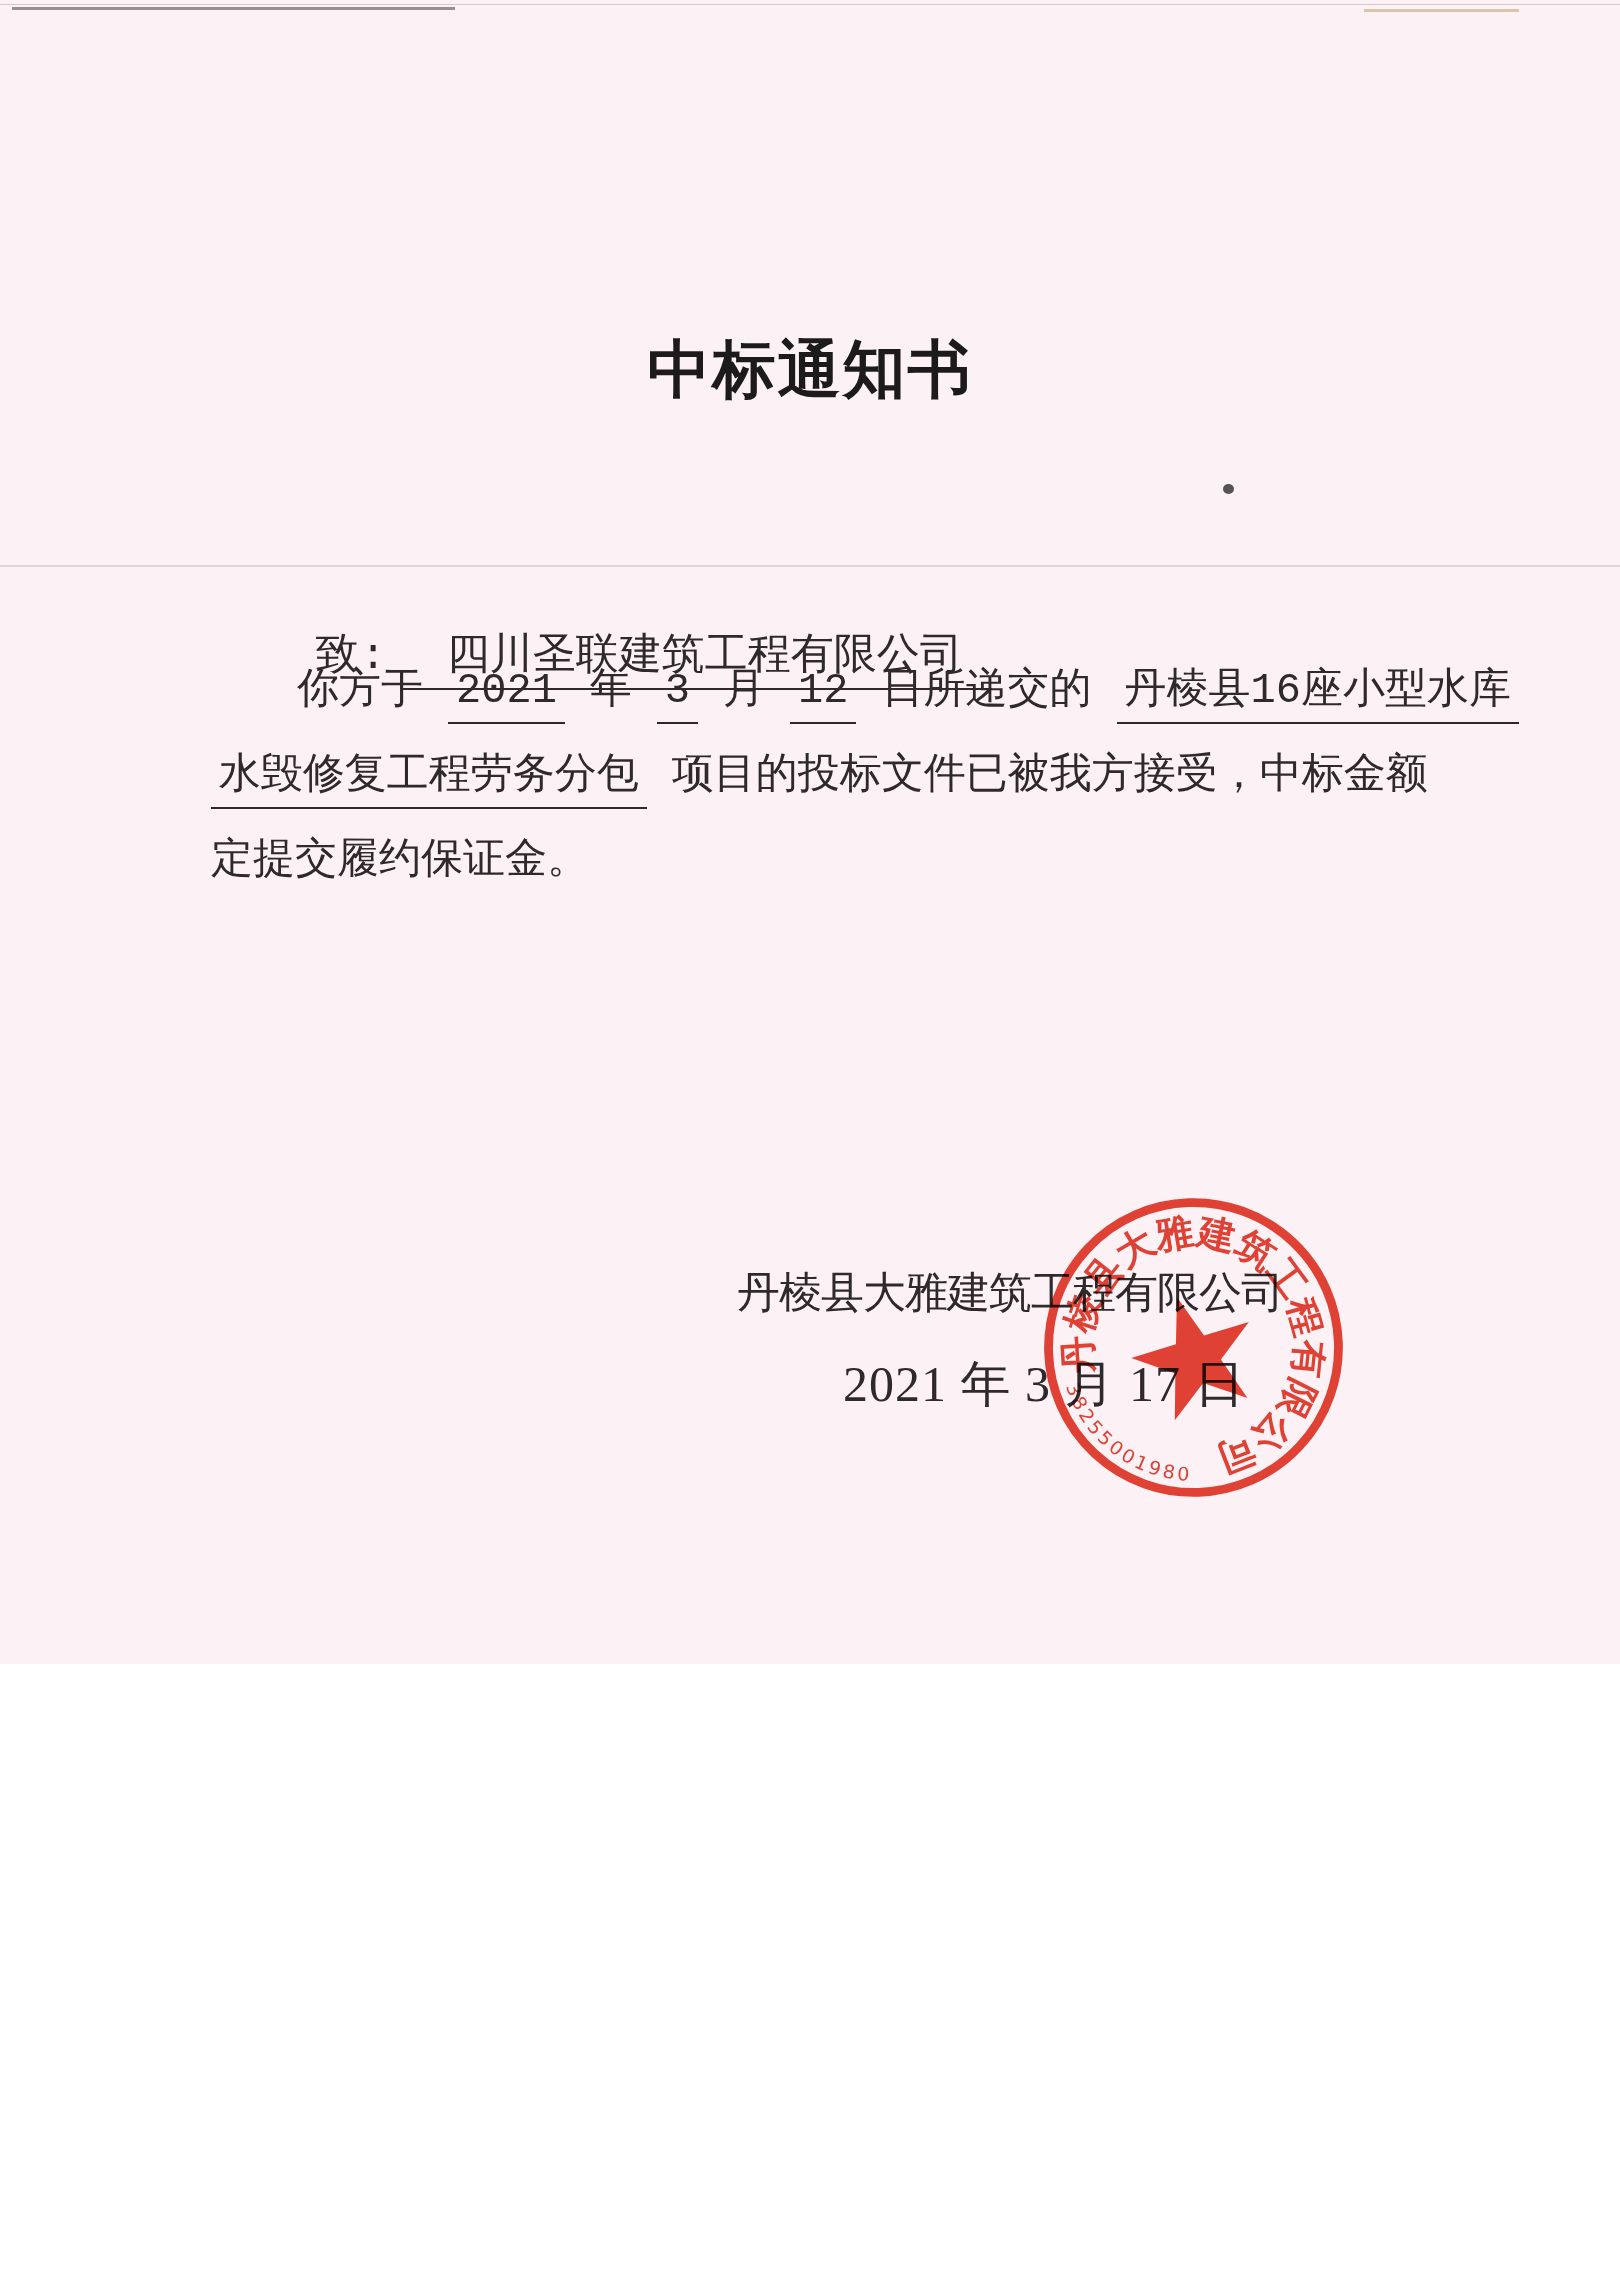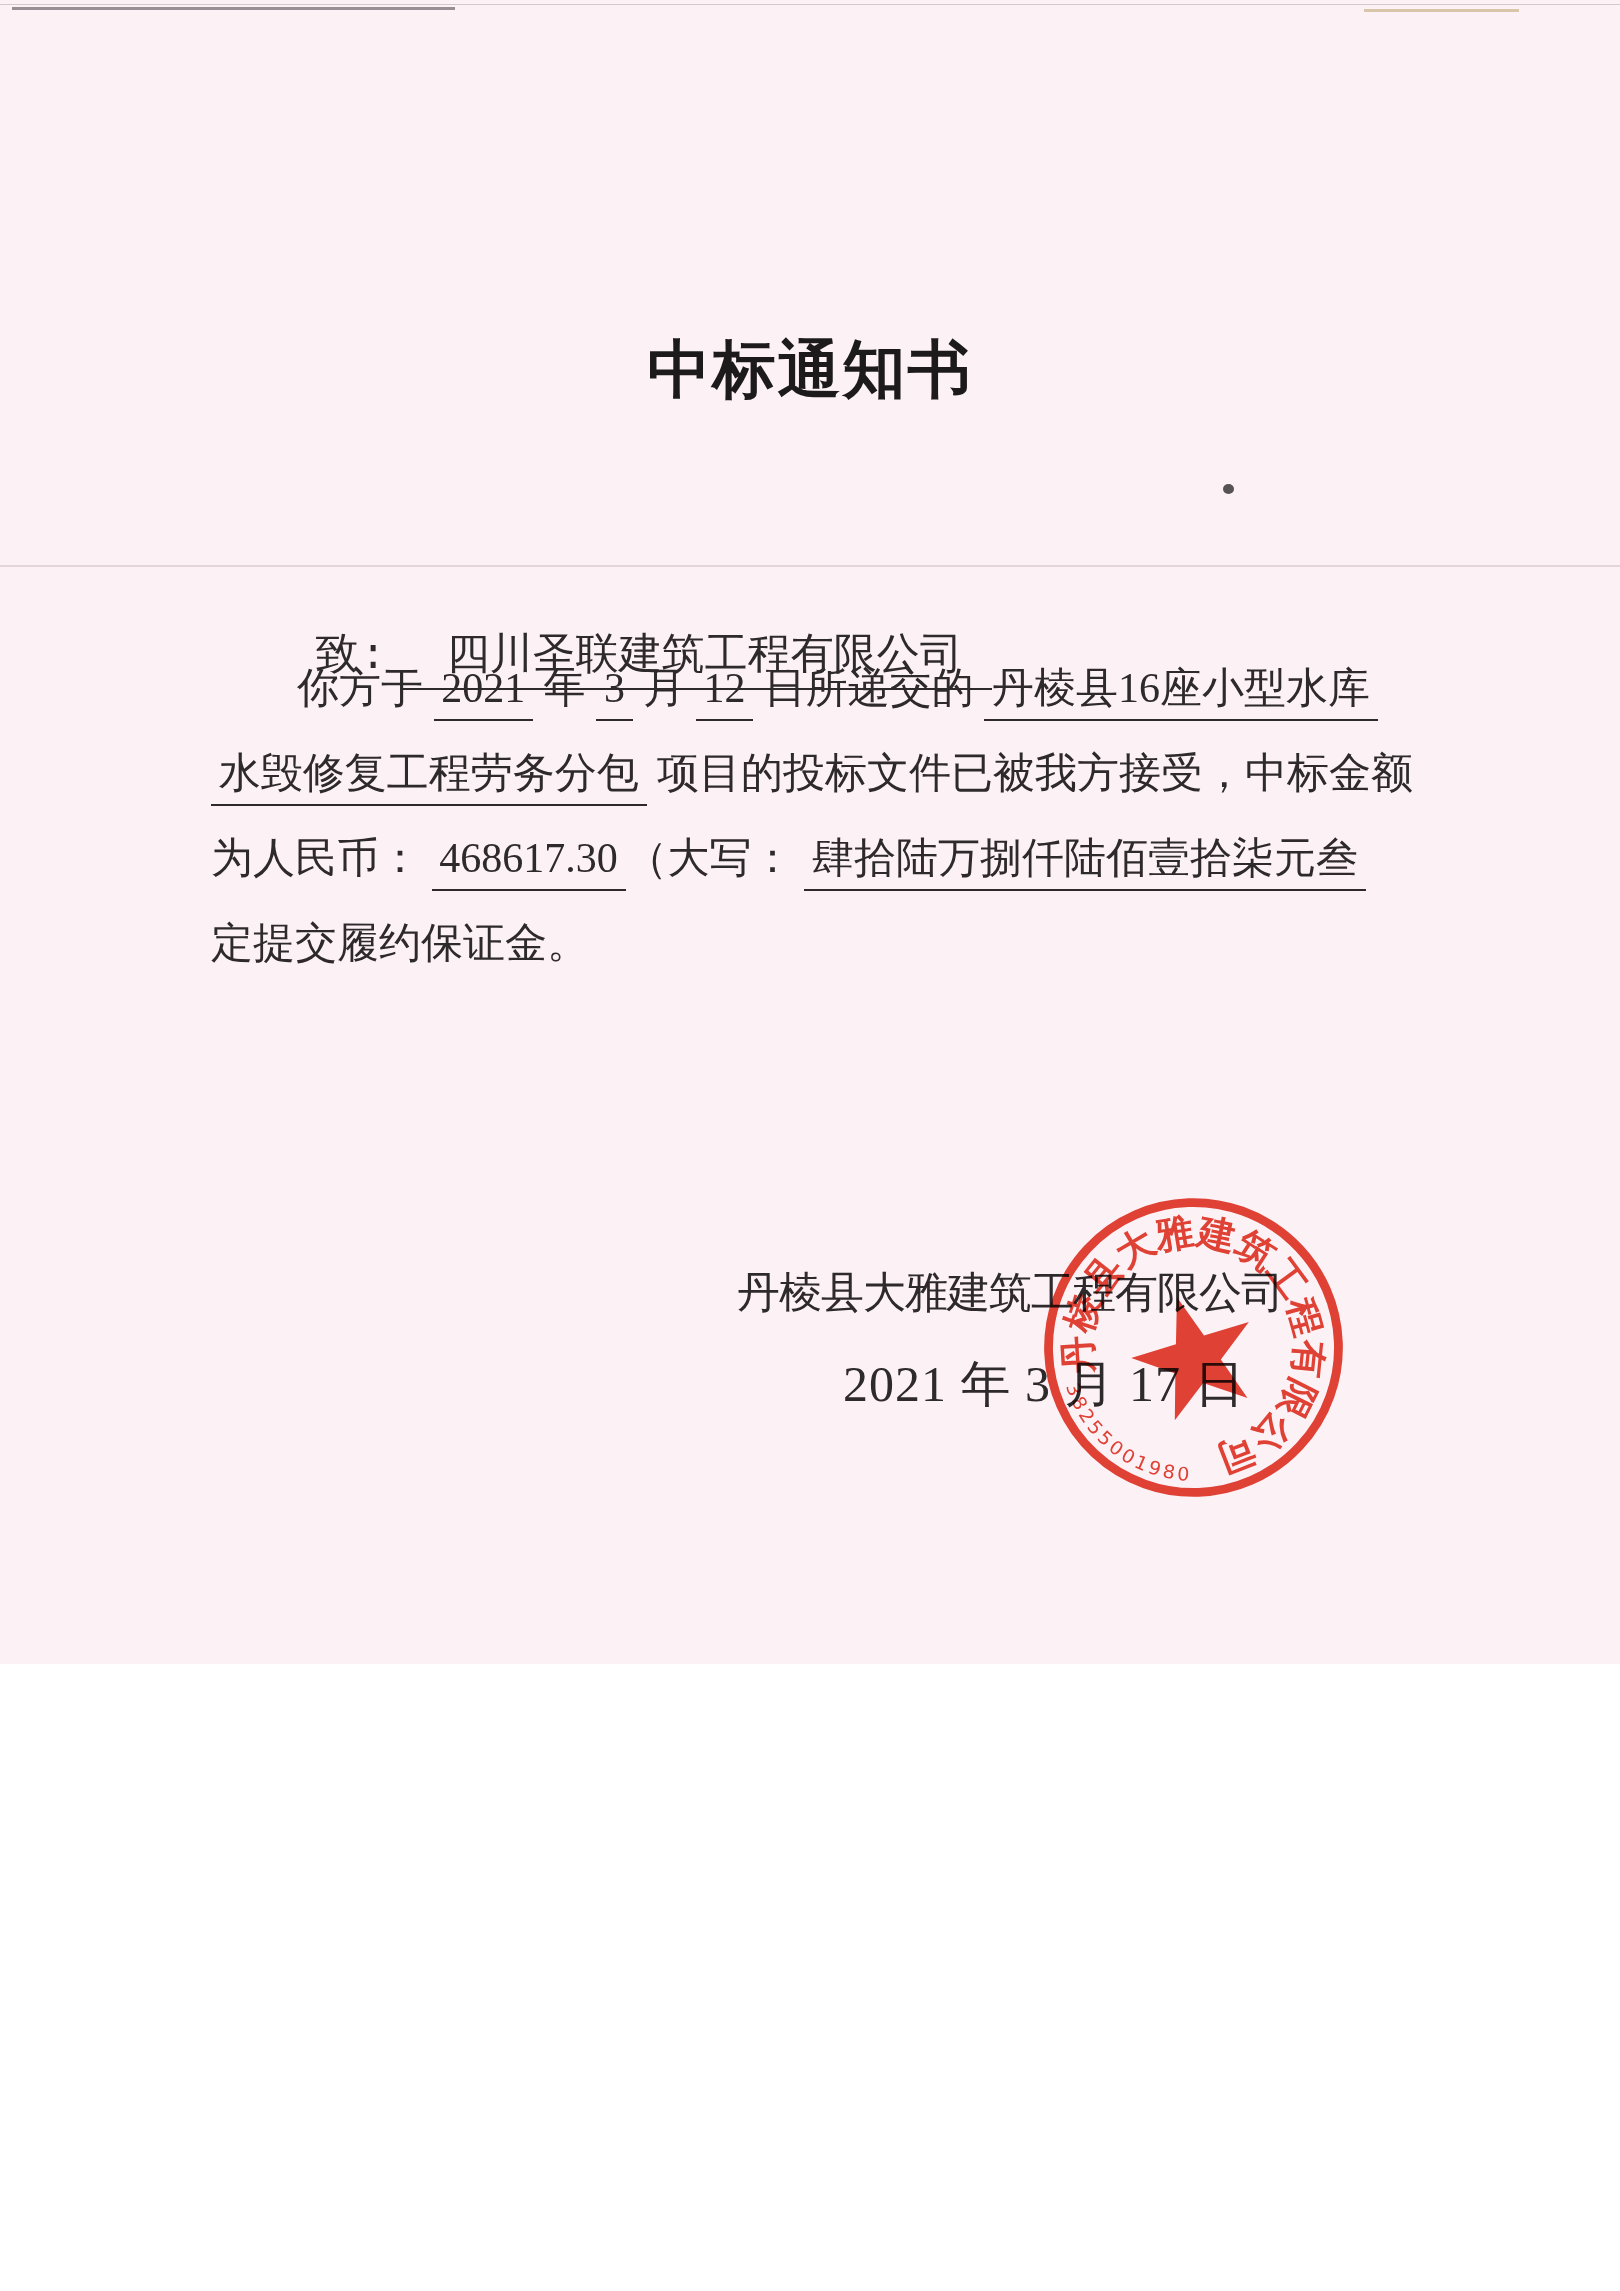--- a/index.html
+++ b/index.html
@@ -36,21 +36,21 @@
     padding:0 29px 3.9px 45px;
     border-bottom:2.9px solid #2e2a2b;
   }
   
   .body-lines{position:absolute;left:211px;top:661px;width:1235px;}
   .body-line{
     height:85px;line-height:55px;
     font-size:42px;white-space:pre;letter-spacing:0px;
   }
   .body-line.indent{padding-left:86px;}
-  .seg{white-space:pre;}
+  .seg{white-space:pre;font-family:Liberation Mono, monospace;}
   .seg.u{
     display:inline-block;
     padding:0 7.8px 2.9px 7.8px;
     border-bottom:2.9px solid #2e2a2b;
   }
   
   .sign-company{
     position:absolute;left:737px;top:1264px;
     font-size:43px;letter-spacing:-1px;white-space:pre;
   }
@@ -82,21 +82,20 @@
 
   <div class="title">中标通知书</div>
 
   <div class="recipient">
     <span class="label">致:</span><span class="name">四川圣联建筑工程有限公司</span>
   </div>
 
   <div class="body-lines">
       <div class="body-line indent"><span class="seg">你方于 </span><span class="seg u">2021</span><span class="seg"> 年 </span><span class="seg u">3</span><span class="seg"> 月 </span><span class="seg u">12</span><span class="seg"> 日所递交的 </span><span class="seg u">丹棱县16座小型水库</span></div>
       <div class="body-line"><span class="seg u">水毁修复工程劳务分包</span><span class="seg"> 项目的投标文件已被我方接受，中标金额</span></div>
-      <div class="body-line"><span class="seg">为人民币： </span><span class="seg u">468617.30</span><span class="seg">（大写： </span><span class="seg u">肆拾陆万捌仟陆佰壹拾柒元叁</span></div>
       <div class="body-line"><span class="seg">定提交履约保证金。</span></div>
     </div>
 
   <div class="sign-company">丹棱县大雅建筑工程有限公司</div>
   <div class="sign-date">2021 年 3 月 17 日</div>
 
   <svg class="seal" viewBox="-170 -170 340 340">
     <g fill="#e03526" stroke="none">
 
       <circle cx="0" cy="0" r="148" fill="none" stroke="#e03526" stroke-width="9"></circle>

